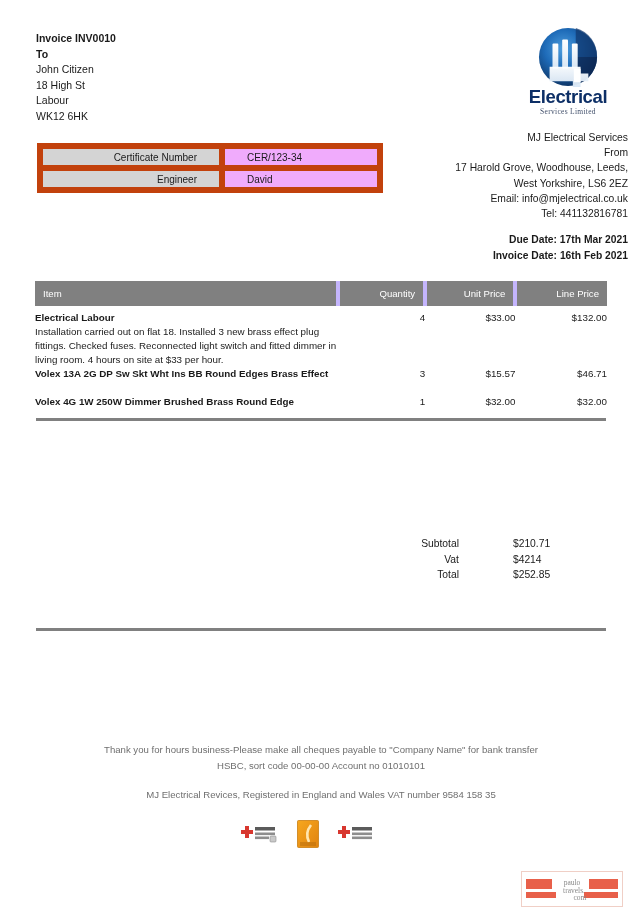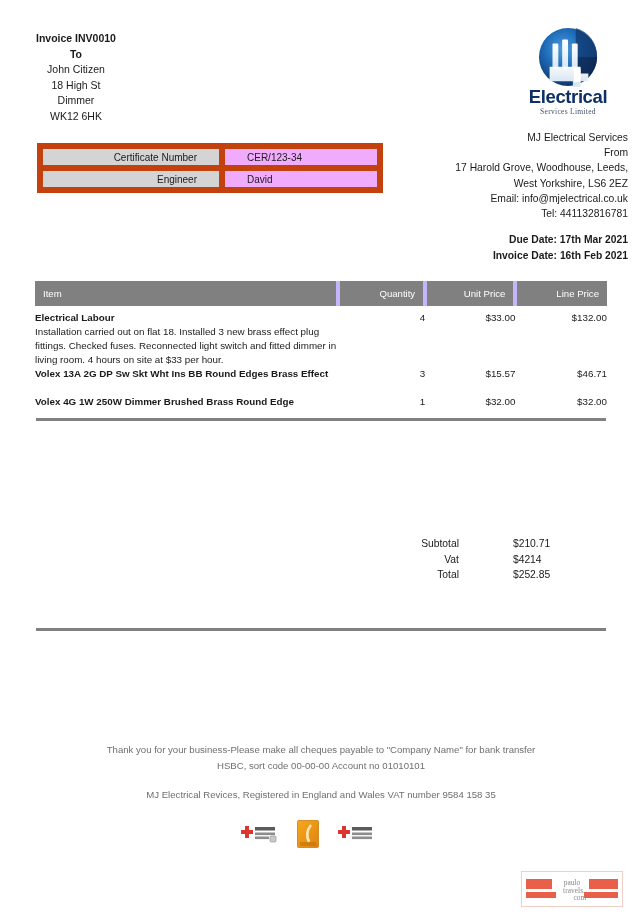--- a/index.html
+++ b/index.html
@@ -25,21 +25,20 @@
     left: 0; top: 0;
     width: 642px;
     height: 125px;
   }
   .bill-to {
     position: absolute;
     left: 36px;
     top: 31px;
     font-size: 10.5px;
     line-height: 15.5px;
-    text-align: center;
   }
   .bill-to .strong { font-weight: bold; }
 
   
   .logo-wrap {
     position: absolute;
     right: 18px;
     top: 26px;
     width: 112px;
     height: 96px;
@@ -255,21 +254,21 @@
 
 <div class="page">
 
   <div class="header">
 
     <div class="bill-to">
       <div class="strong">Invoice INV0010</div>
       <div class="strong">To</div>
       <div>John Citizen</div>
       <div>18 High St</div>
-      <div>Dimmer</div>
+      <div>Labour</div>
       <div>WK12 6HK</div>
     </div>
 
     <div class="logo-wrap">
       <svg class="logo-mark" viewBox="0 0 64 64">
         <defs>
           <radialGradient id="gcirc" cx="42%" cy="36%" r="72%">
             <stop offset="0%" stop-color="#4e9ede"></stop>
             <stop offset="45%" stop-color="#1e6bb8"></stop>
             <stop offset="100%" stop-color="#0a2a55"></stop>
@@ -377,21 +376,21 @@
     </div>
     <div class="totals-row">
       <div class="totals-label">Total</div>
       <div class="totals-value">$252.85</div>
     </div>
   </div>
 
   <div class="rule rule-2"></div>
 
   <div class="footer-1">
-    <div>Thank you for your business-Please make all cheques payable to "Company Name"  for bank transfer</div>
+    <div>Thank you for hours business-Please make all cheques payable to "Company Name"  for bank transfer</div>
     <div>HSBC, sort code 00-00-00 Account no 01010101</div>
   </div>
   <div class="footer-2">MJ Electrical Revices, Registered in England and Wales VAT number 9584 158 35</div>
 
   <div class="badges">
     <svg class="badge-cross" viewBox="0 0 38 22">
       <path d="M5 3 h4 v4 h4 v4 h-4 v4 h-4 v-4 H1 V7 h4 Z" fill="#d8372f"></path>
       <rect x="15" y="4" width="20" height="3.5" fill="#5b5b5b"></rect>
       <rect x="15" y="9.5" width="20" height="2.6" fill="#8d8d8d"></rect>
       <rect x="15" y="13.5" width="14" height="2.6" fill="#8d8d8d"></rect>

